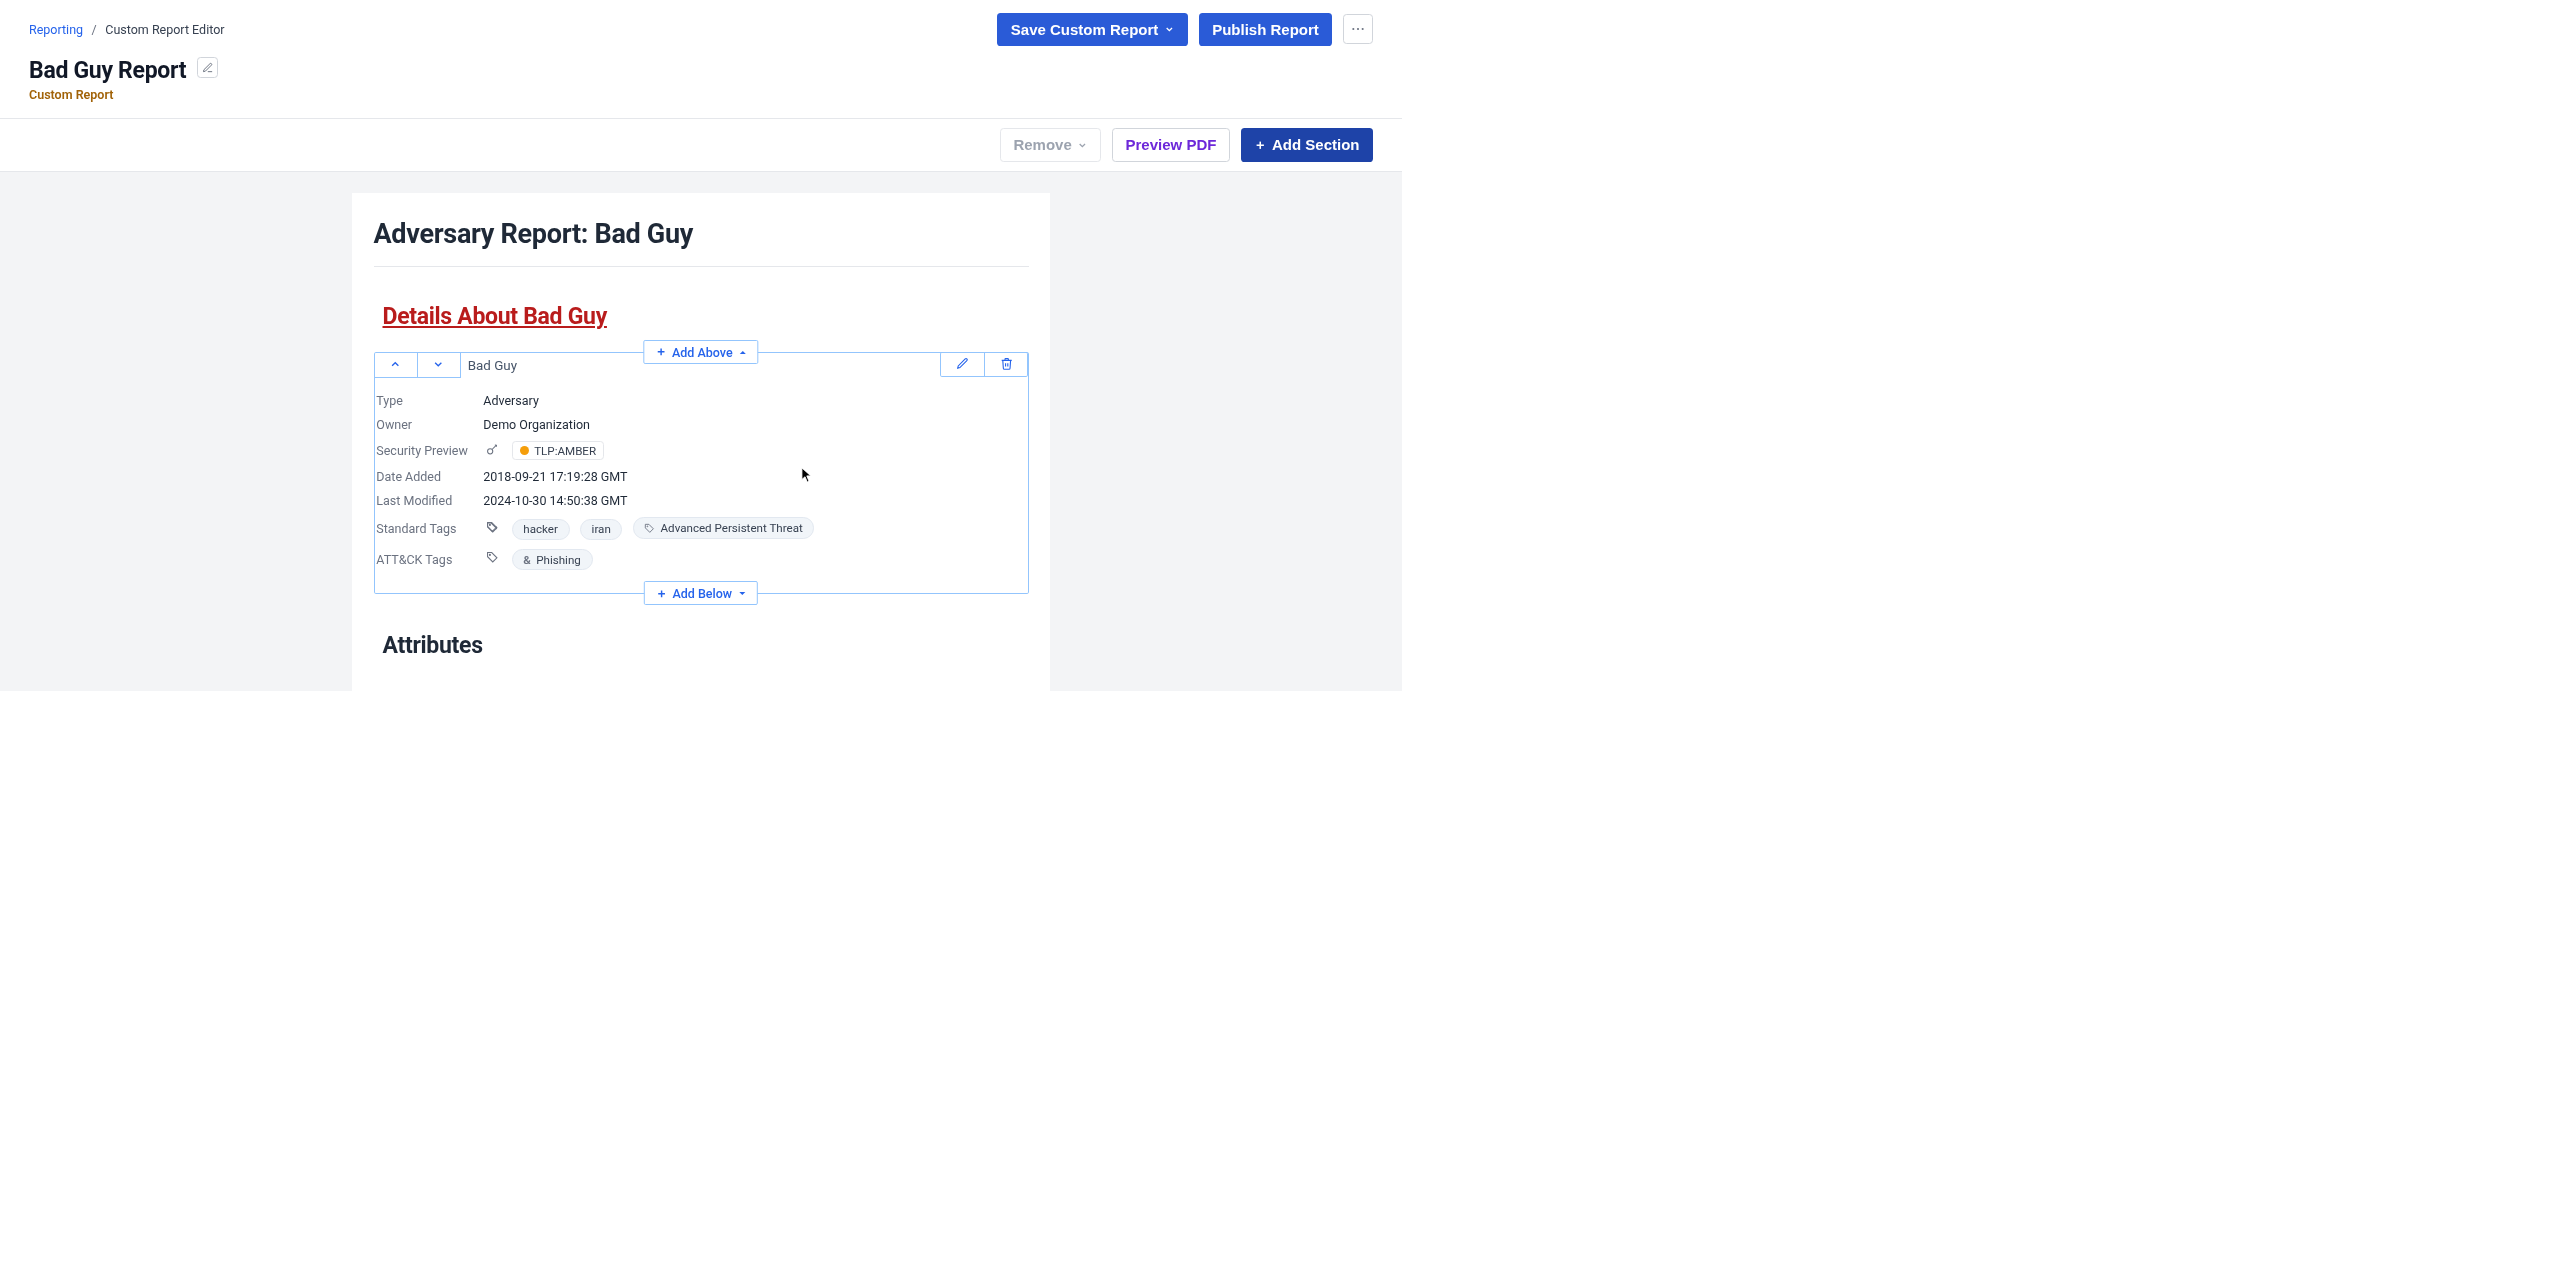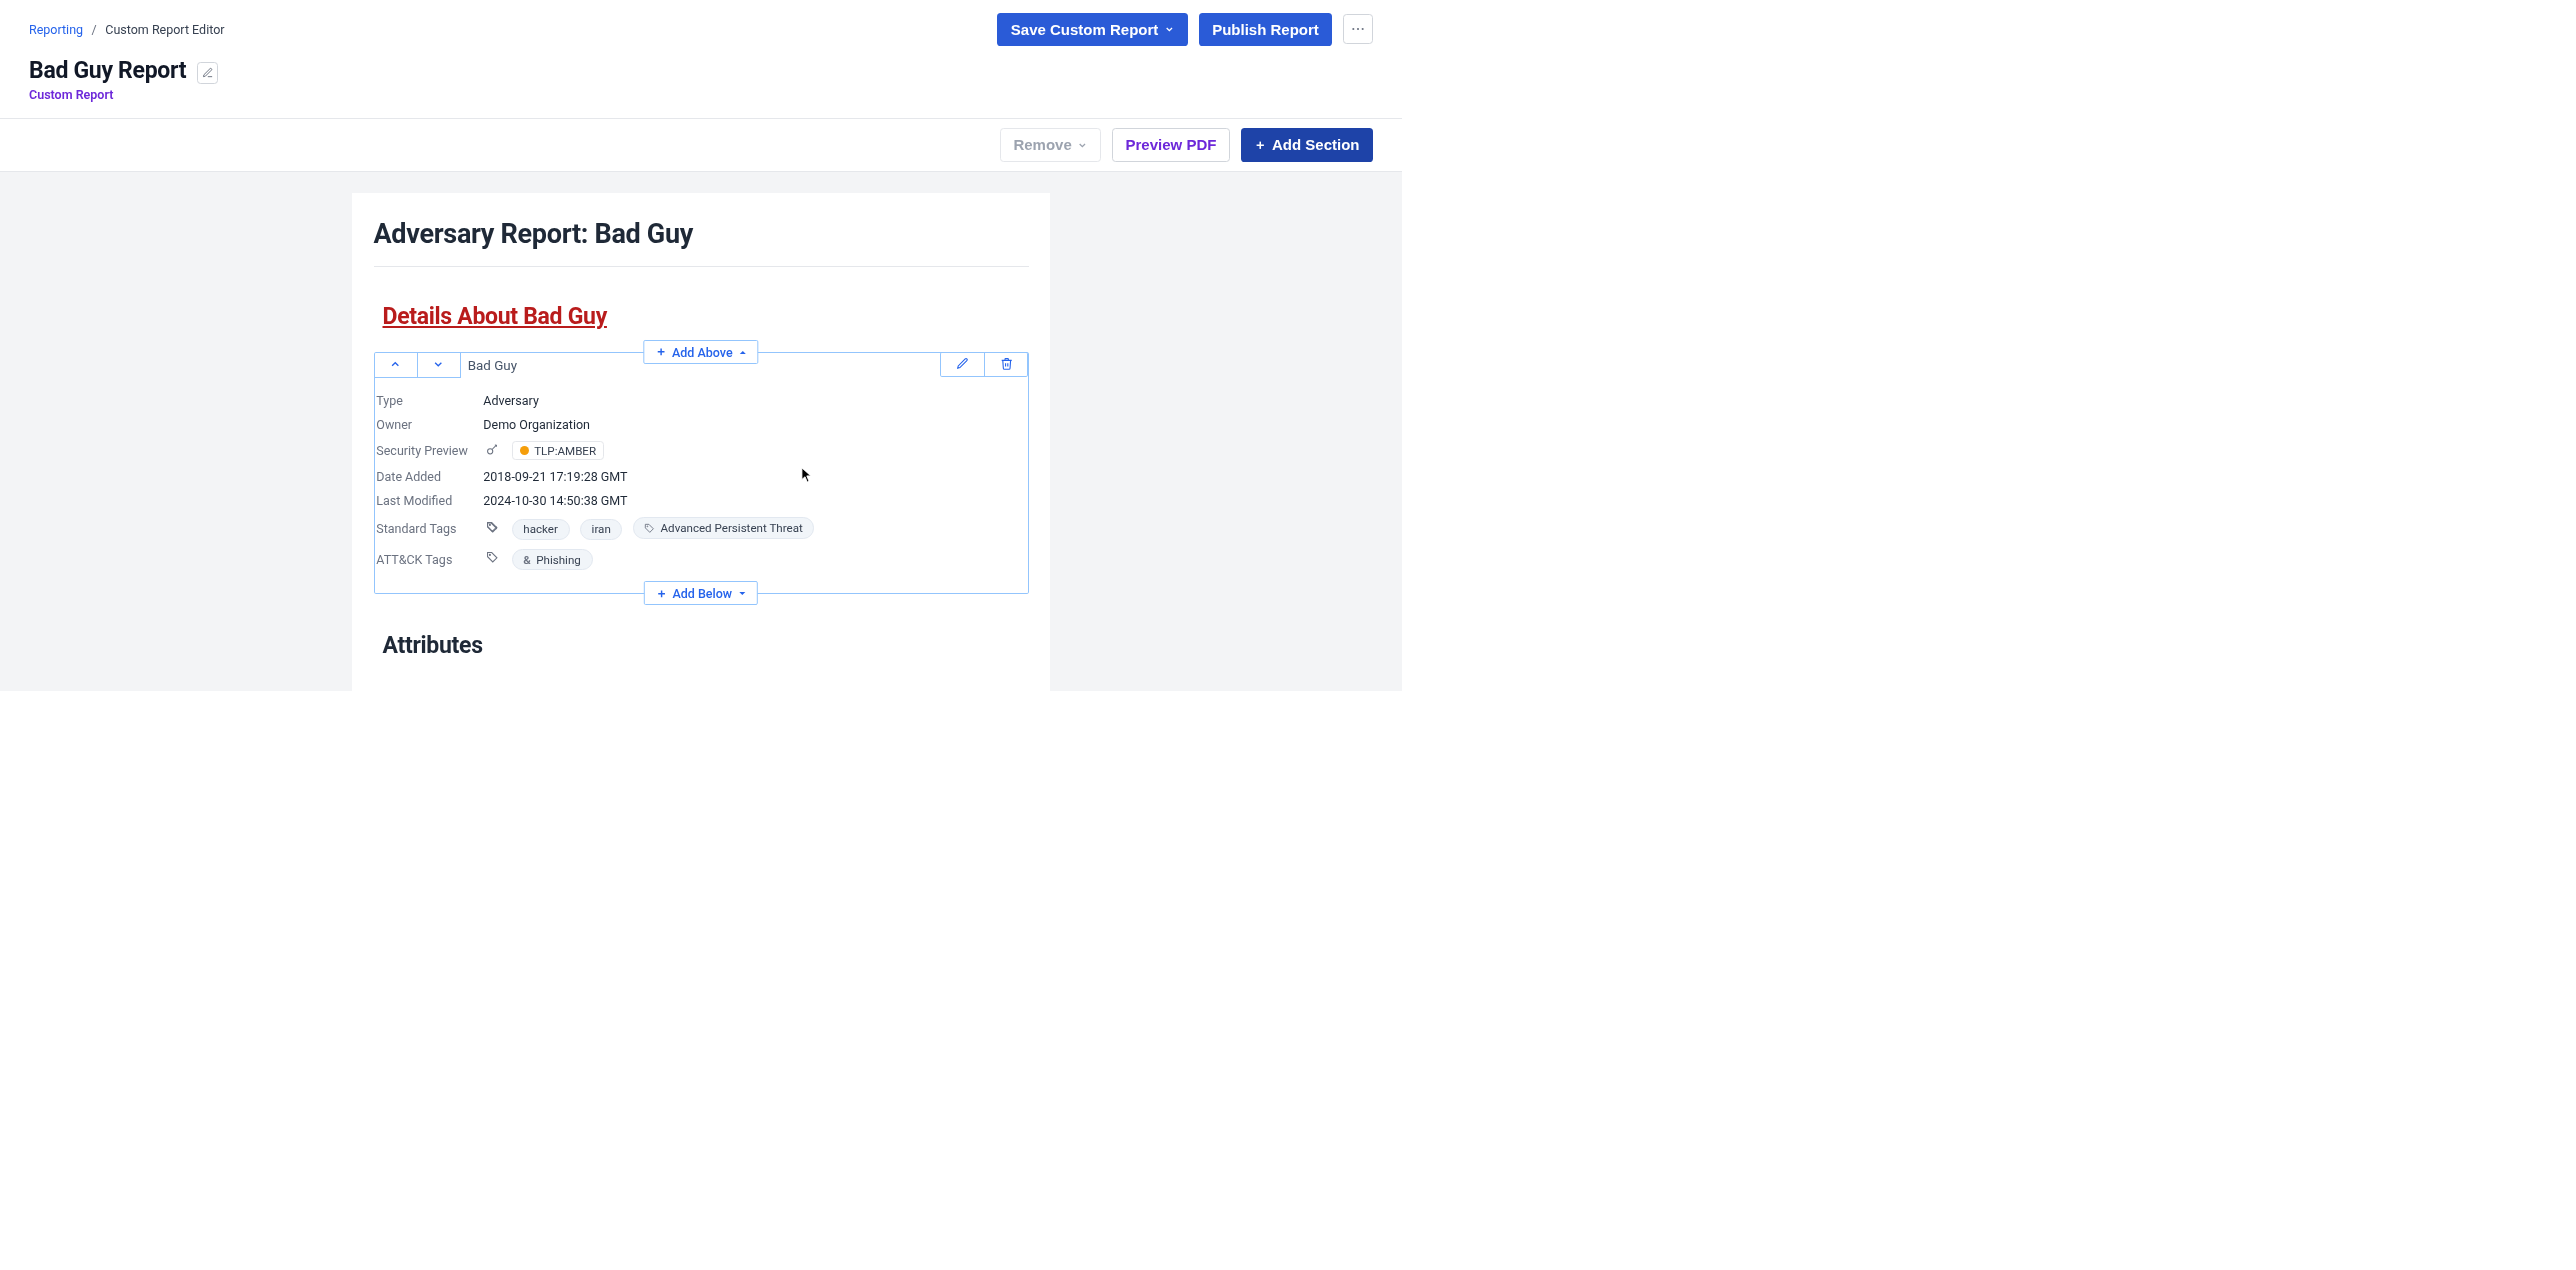--- a/index.html
+++ b/index.html
@@ -23,24 +23,24 @@
   .breadcrumb a { color:#2563eb; text-decoration:none; }
   .breadcrumb .sep { color:#6b7280; margin:0 5.4px; }
   .breadcrumb .current { color:#374151; }
   .top-actions { display:flex; gap:10.7px; align-items:center; }
   .btn { display:inline-flex; align-items:center; gap:5.4px; border-radius:3.6px; font-weight:600; font-size:15px; padding:7.2px 12.5px; cursor:pointer; border:0.9px solid transparent; }
   .btn-primary { background:#2a5bd7; color:#fff; }
   .btn-primary-dark { background:#1e43a8; color:#fff; }
   .btn-outline { background:#fff; color:#6d28d9; border:0.9px solid #d1d5db; }
   .btn-outline-muted { background:#fff; color:#9ca3af; border:0.9px solid #e5e7eb; }
   .icon-btn { width:30px; height:30px; display:inline-flex; align-items:center; justify-content:center; border:0.9px solid #d1d5db; border-radius:3.6px; background:#fff; color:#6b7280; cursor:pointer;}
-  .title-row { padding: 10.7px 29px 3.6px 29px; display:flex; align-items:flex-end; gap:10.7px; }
+  .title-row { padding: 10.7px 29px 3.6px 29px; display:flex; align-items:flex-start; gap:10.7px; }
   .title-row h1 { font-size:23px; font-weight:700; letter-spacing:-0.3px; color:#111827; }
   .edit-badge { width:21.5px; height:21.5px; border:0.9px solid #d1d5db; border-radius:3.6px; display:inline-flex; align-items:center; justify-content:center; color:#6b7280; }
-  .subtitle { padding: 0 29px 16px 29px; color:#6d28d9; font-weight:600; font-size:12.5px;}
+  .subtitle { padding: 0 29px 16px 29px; color:#a16207; font-weight:600; font-size:12.5px;}
   .toolbar-row {
     display:flex; justify-content:flex-end; gap:10.7px;
     padding:9px 29px; border-bottom:0.9px solid #e5e7eb; background:#ffffff;
   }
   .workspace { background:#f3f4f6; min-height:626px; padding:21.5px 0; display:flex; justify-content:center; }
   .page {
     width: 698px;
     background:#fff;
     padding:25px 21.5px 54px 21.5px;
   }

